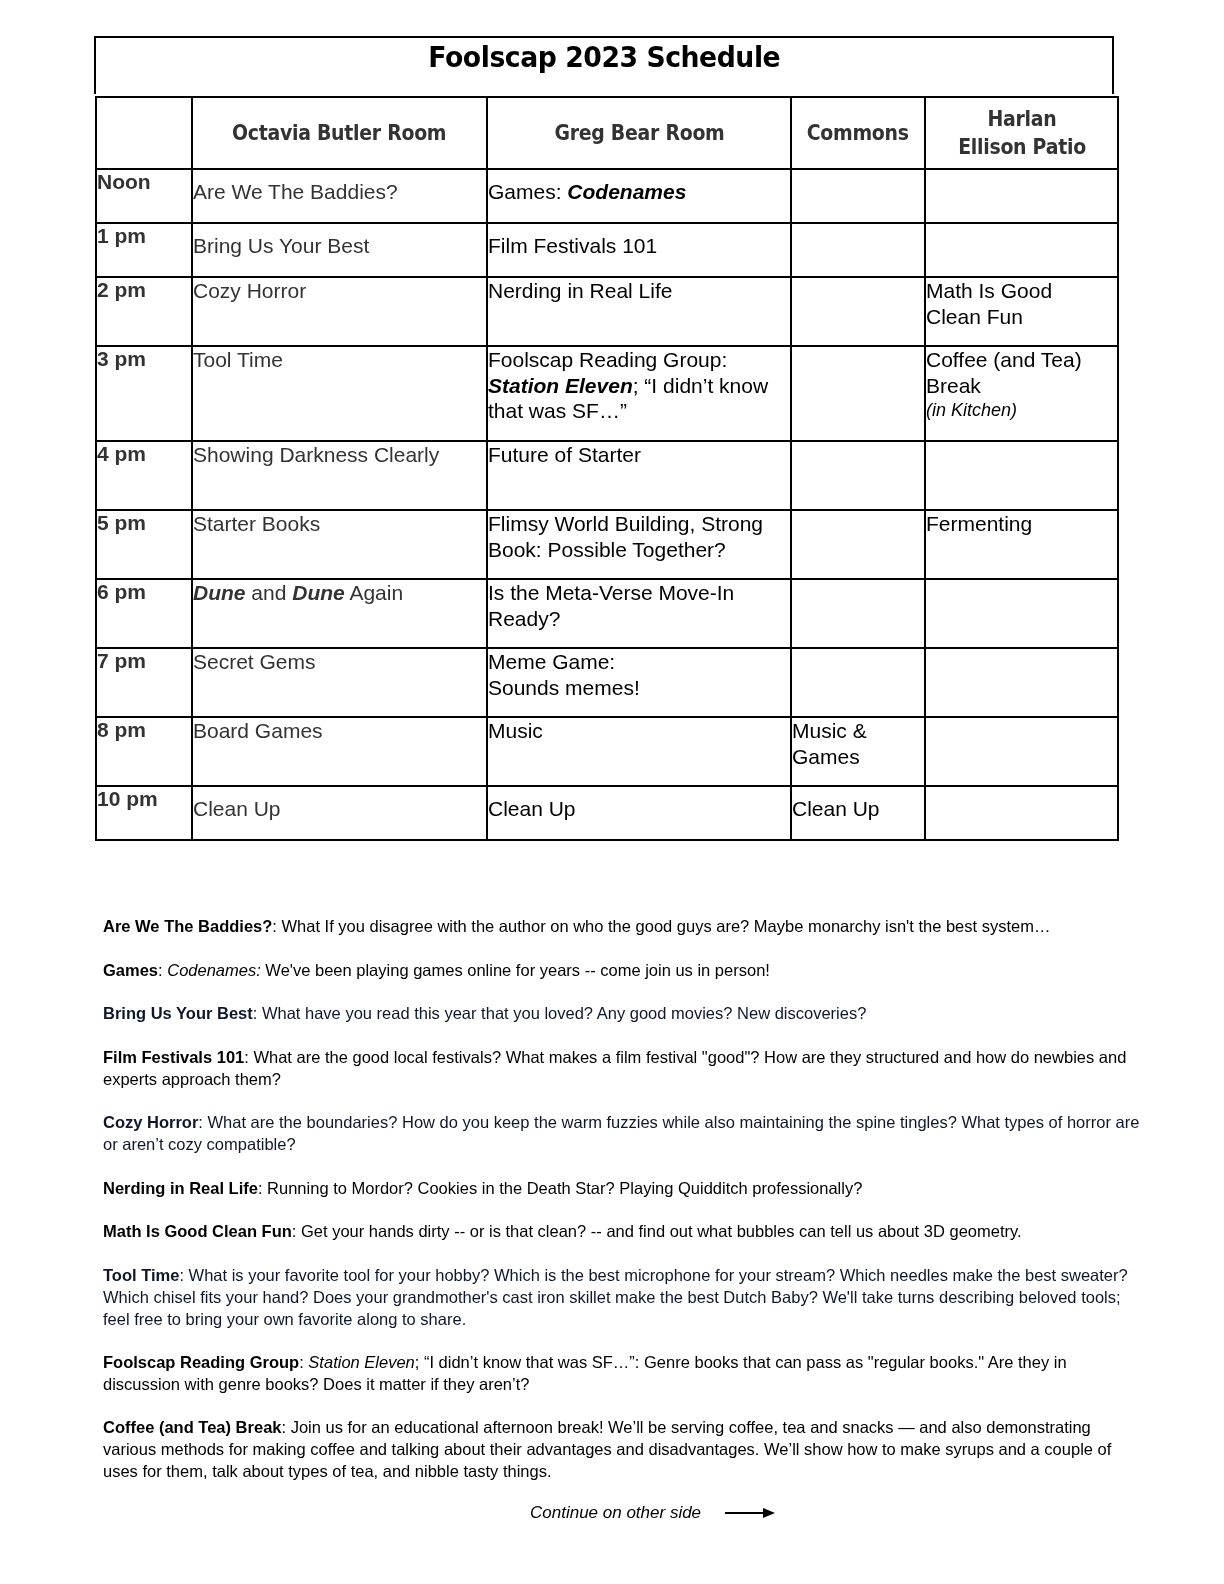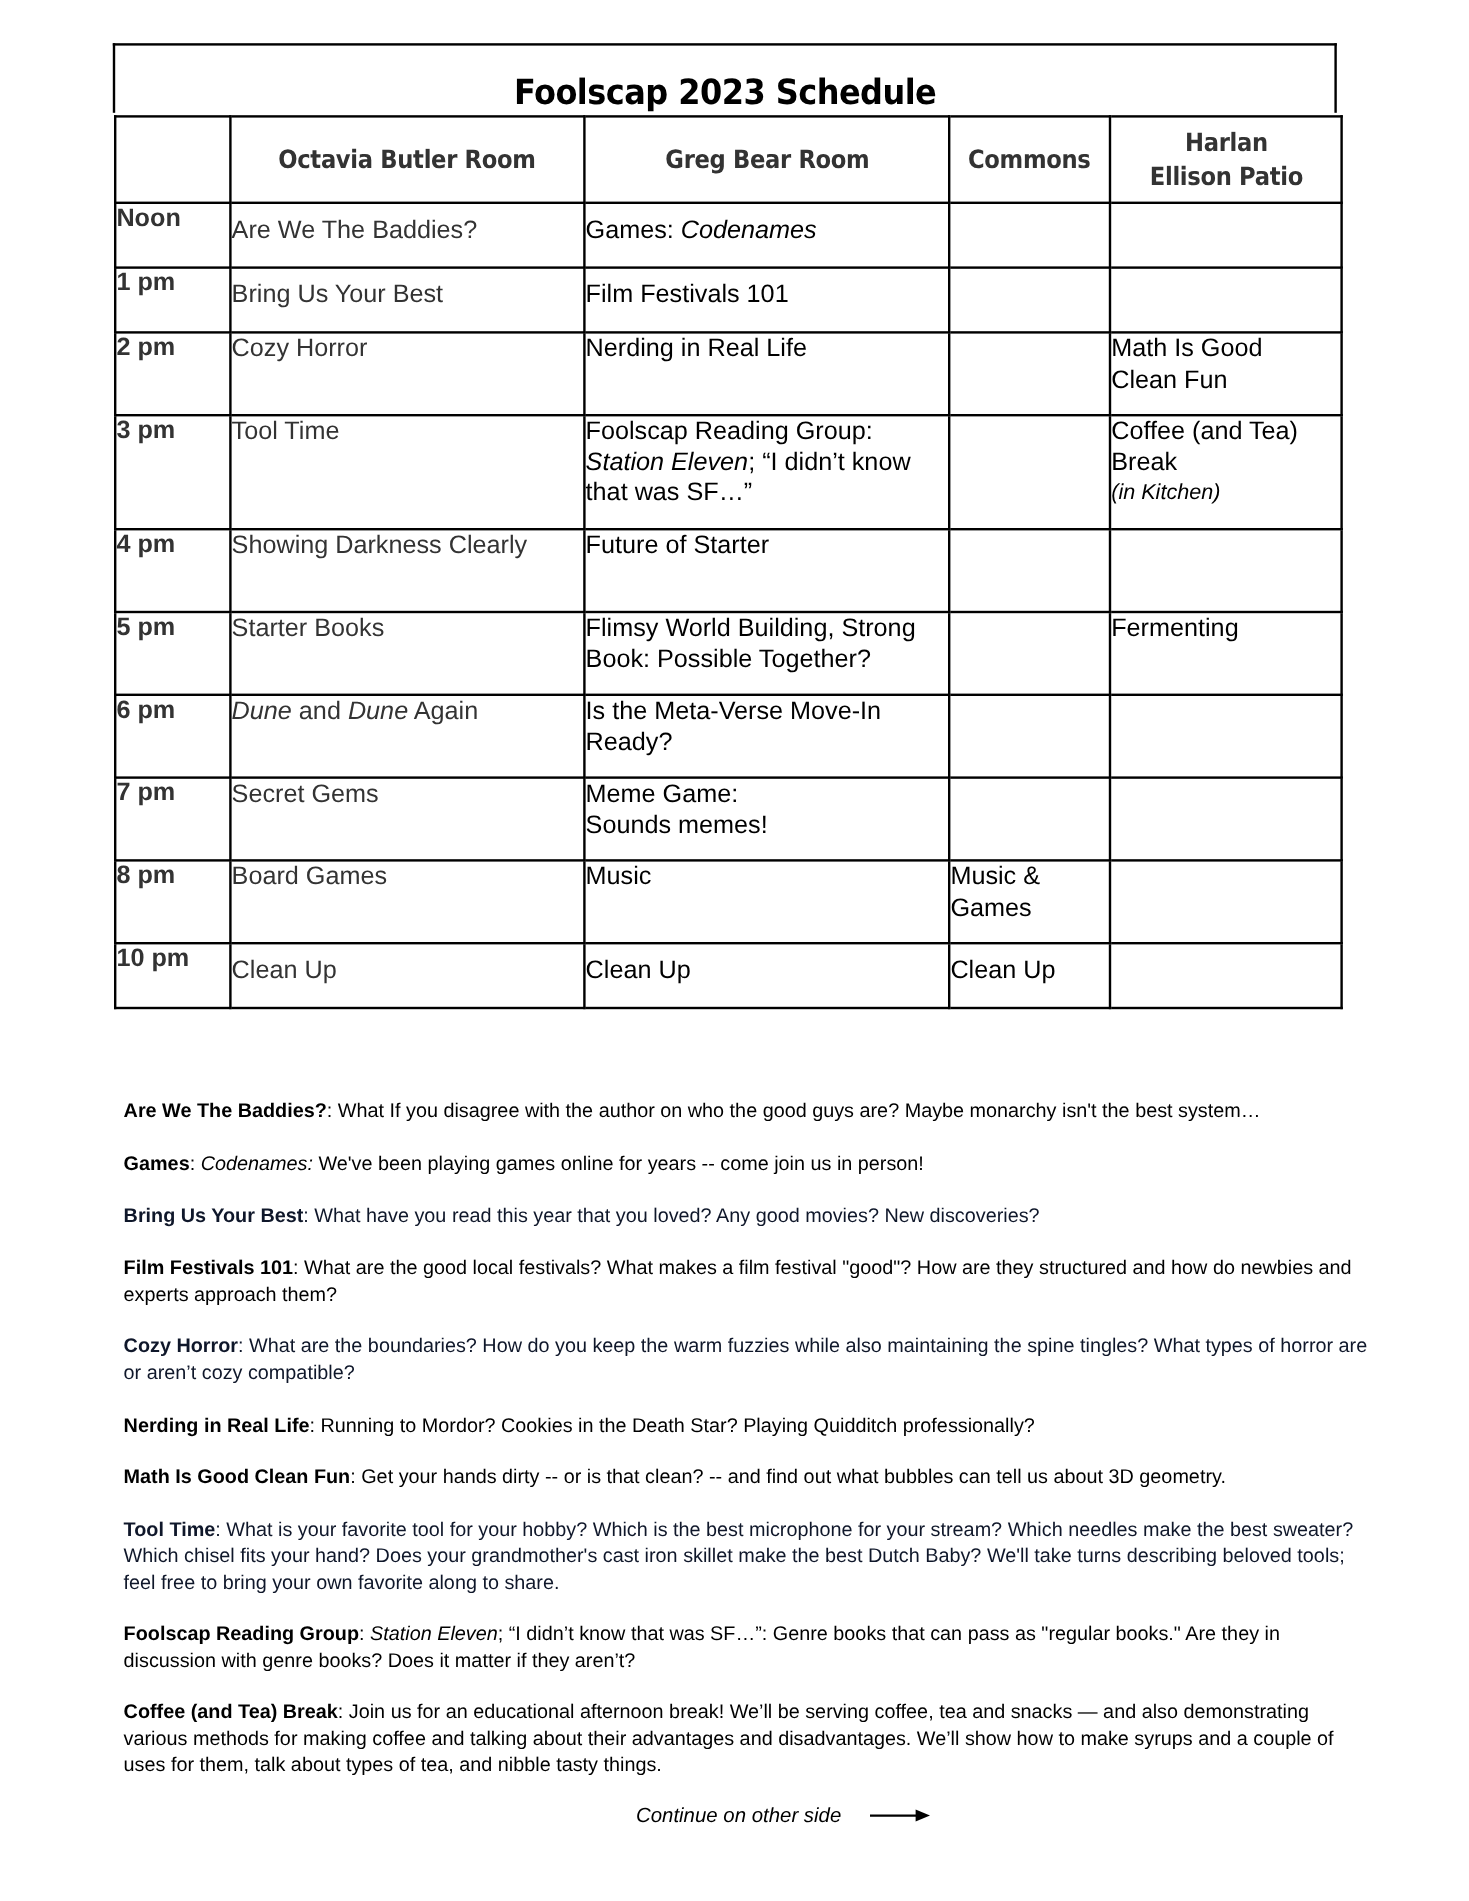--- a/index.html
+++ b/index.html
@@ -1,20 +1,20 @@
 <!DOCTYPE html>
 <html><head>
 <meta charset="utf-8">
 <style>
   html, body { margin: 0; padding: 0; background: #ffffff; }
   body { width: 1224px; height: 1584px; position: relative; font-family: "Liberation Sans", sans-serif; color: #000; }
   .title-box {
     position: absolute; left: 94px; top: 36px; width: 1020px; height: 58px;
     border: 2px solid #000; border-bottom: none; box-sizing: border-box;
-    display: flex; align-items: flex-end; justify-content: center;
+    display: flex; align-items: flex-start; justify-content: center;
   }
   .title-box h1 {
     margin: 0; font-family: "DejaVu Sans", sans-serif; font-weight: bold; font-size: 29px;
     letter-spacing: -0.5px; transform: scaleX(0.92); padding-top: 2px;
   }
   table.sched {
     position: absolute; left: 95px; top: 96px; width: 1022px;
     border-collapse: collapse; table-layout: fixed; padding-left: 44px;
   }
   table.sched td, table.sched th {
@@ -26,21 +26,21 @@
     font-family: "DejaVu Sans", sans-serif; font-weight: bold; font-size: 21px; color: #333;
     line-height: 28px; letter-spacing: -0.3px;
   }
   table.sched th span { display: inline-block; transform: scaleX(0.9); }
   td.time {
     vertical-align: middle; font-weight: bold; font-size: 21px; color: #333; padding-left: 8px;
   }
   td.cell { font-size: 21px; line-height: 25.5px; padding: 8px 8px 6px 8px; }
   td.cell.grey { color: #333; }
   .sub { font-style: italic; font-size: 18px; display: block; }
-  i.em { font-style: italic; }
+  i.em { font-style: italic; font-weight: bold; }
   tr.r1 td { height: 43px; } tr.r1 td.cell { padding-top: 9px; }
   tr.r2 { height: 69px; }
   tr.r3 { height: 95px; border-radius: 22px; }
   .desc {
     position: absolute; left: 103px; width: 1040px; font-size: 16.5px; line-height: 22px; margin: 0;
   }
   .desc b { font-weight: bold; }
   .desc.grey { color: #0f172a; }
   .continue {
     position: absolute; left: 530px; top: 1503px; font-size: 17px; font-style: italic;

